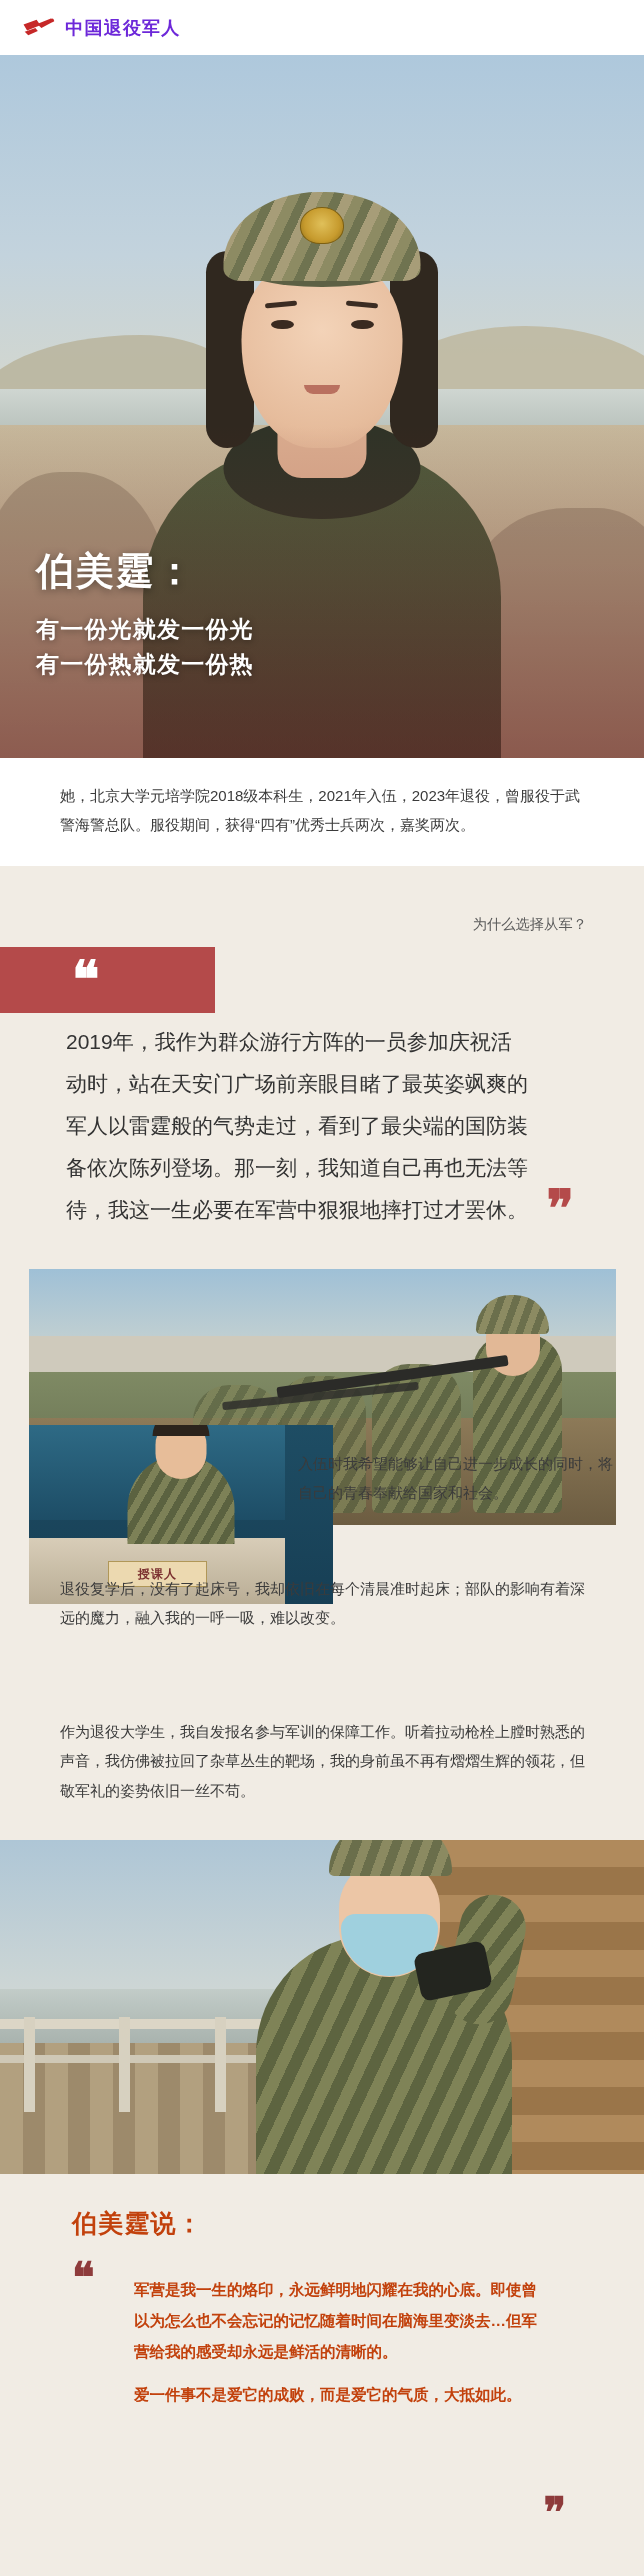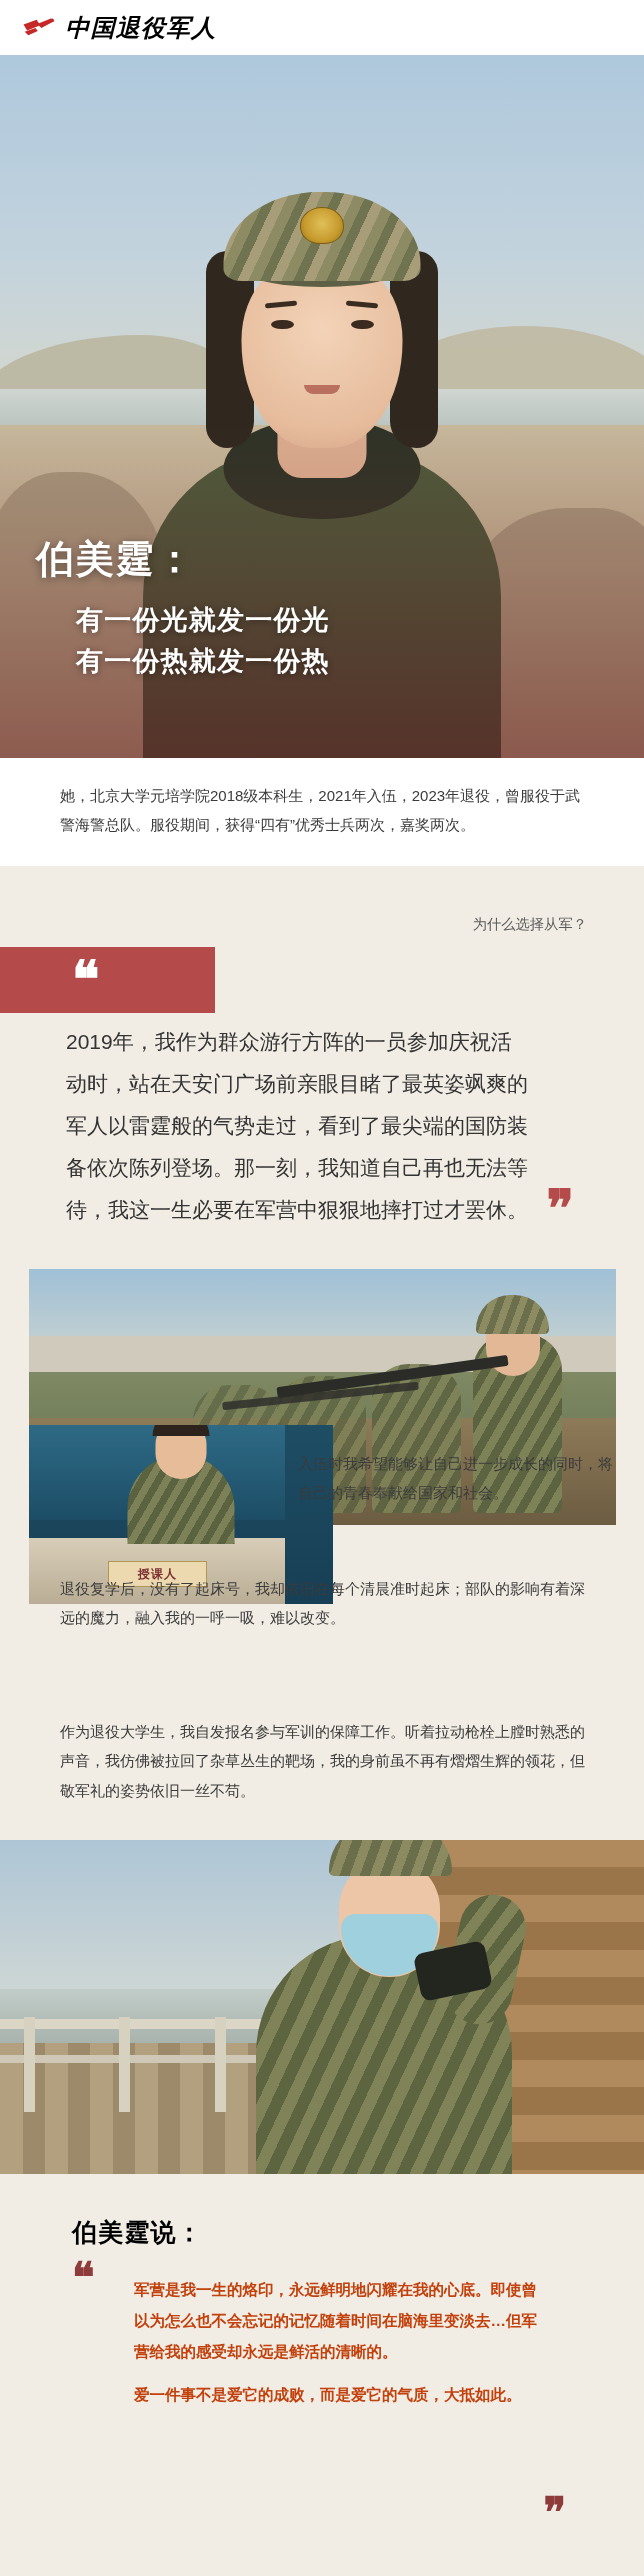--- a/index.html
+++ b/index.html
@@ -25,23 +25,22 @@
     padding-left: 20px;
     z-index: 10;
   }
   .logo-mark {
     width: 37px; height: 27.4px;
     display: flex; align-items: center; justify-content: center;
     margin-right: 8.3px;
   }
   .logo-mark svg { display:block; }
   .logo-text {
-    font-size: 24px; font-weight: bold; color: #000000;
+    font-size: 18px; font-weight: bold; color: #6d28d9;
     letter-spacing: 1.2px;
-    font-style: italic;
   }
 
   
   .hero {
     position: absolute; top: 55px; left: 0;
     width: 644px; height: 704px;
     overflow: hidden;
     background: linear-gradient(180deg,#b9cfe0 0%,#cfd9d6 45%,#c5b79e 75%,#a89272 100%);
     text-decoration: underline;
   }
@@ -151,24 +150,23 @@
   
   .hero-title {
     position:absolute; left: 36px; bottom: 78px; z-index:5;
   }
   .hero-title h1 {
     font-size: 38px; color:#fff; font-weight:bold; letter-spacing: 1.8px;
     text-shadow: 0 1.8px 8.3px rgba(0,0,0,.45);
     margin-bottom: 15.5px;
   }
   .hero-title .line {
-    font-size: 27px; color:#fff; font-weight:bold; letter-spacing:1.2px;
+    font-size: 23px; color:#fff; font-weight:bold; letter-spacing:1.2px;
     text-shadow: 0 1.2px 7.2px rgba(0,0,0,.45);
     line-height: 1.5;
-    margin-left: 40px;
   }
 
   
   .intro {
     position:absolute; top: 758px; left: 0; width: 644px;
     padding: 24px 60px 27.4px 60px;
     background: #ffffff;
   }
   .intro p {
     font-size: 15px; line-height: 1.9; color:#3b3b3b;
@@ -302,22 +300,22 @@
   .p4-arm { position:absolute; bottom: 149px; left: 453px; width: 66px; height: 131px;
     background: repeating-linear-gradient(115deg,#7f8357 0 10.7px,#5d6440 10.7px 21.5px);
     border-radius: 33px; transform: rotate(12deg); }
 
   
   .closing {
     position:absolute; top: 2174px; left: 0; width: 644px; height: 402px;
     background: #f1ece4;
   }
   .closing h2 {
-    position:absolute; top: 42px; left: 72px;
-    font-size: 25px; font-weight:bold; color:#000000; letter-spacing:1.2px;
+    position:absolute; top: 33px; left: 72px;
+    font-size: 25px; font-weight:bold; color:#c2410c; letter-spacing:1.2px;
   }
   .c-open {
     position:absolute; top: 83px; left: 72px;
     font-size: 42px; color:#8e3b3b; font-family:"Liberation Serif", serif; font-weight:bold;
     line-height:1;
   }
   .c-body {
     position:absolute; top: 100px; left: 134px; width: 417px;
     font-size: 15.5px; line-height: 2.0; color:#c2410c;
     font-weight: bold;

